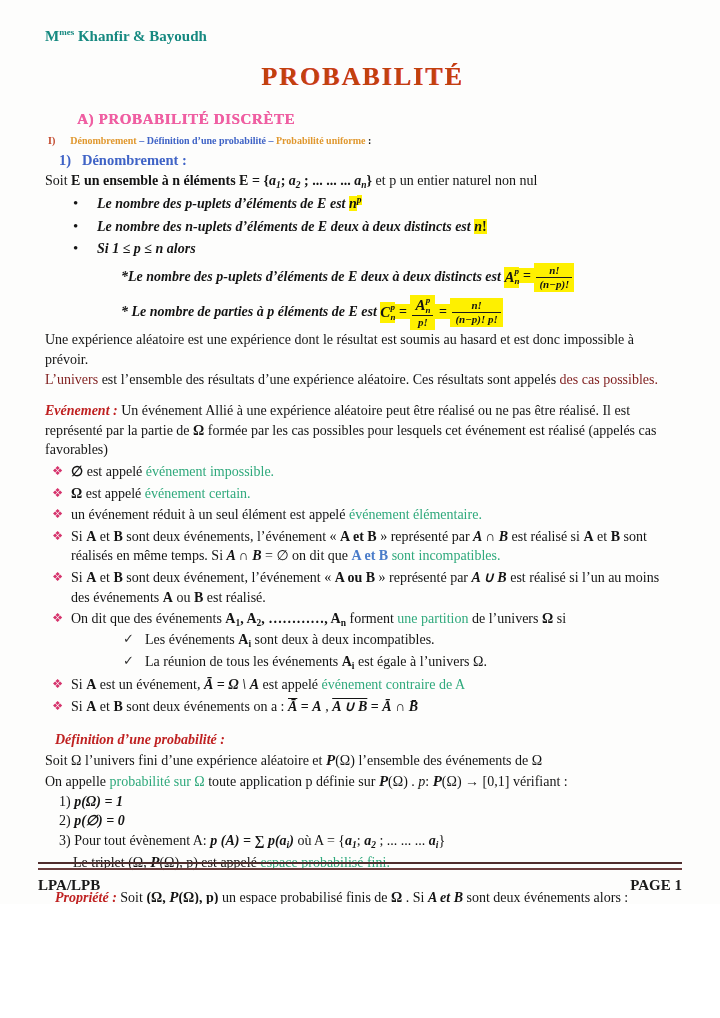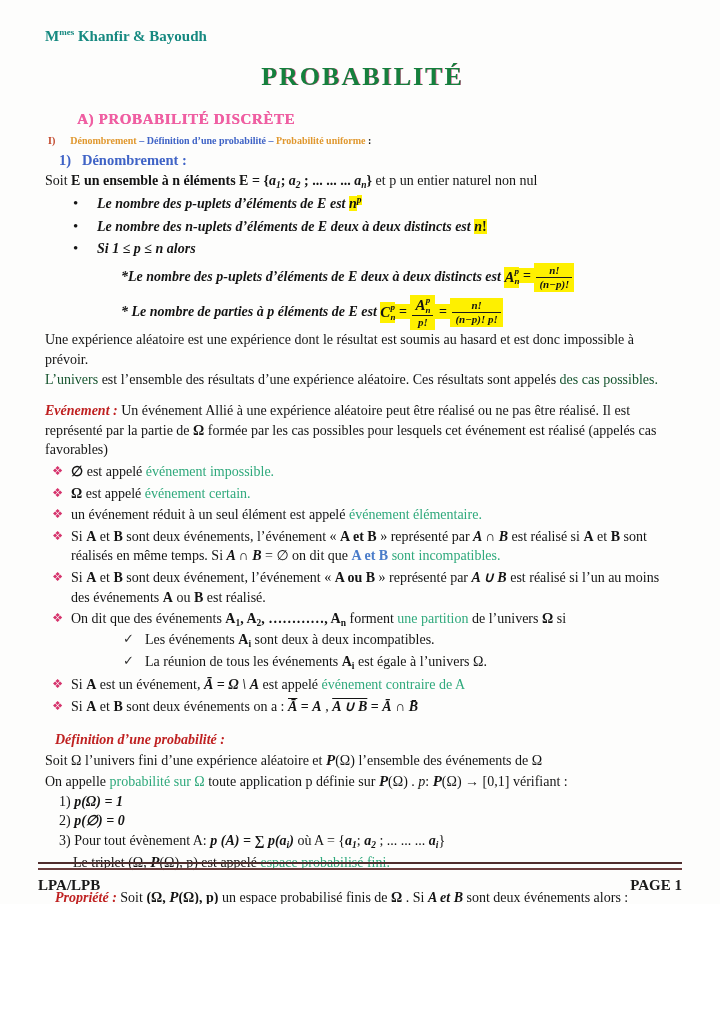--- a/index.html
+++ b/index.html
@@ -2,21 +2,21 @@
 <html><head>
 <meta charset="utf-8">
 <style>
   html,body{margin:0;padding:0;background:#ffffff;}
   .page{position:relative;width:720px;height:904px;background:#fdfdfc;overflow:hidden;
         font-family:"Liberation Serif",serif;color:#141414;}
   .content{padding:26px 40px 0 45px;}
   .ln{font-size:14px;line-height:1.4;position:relative;}
   
   .author{font-size:15px;font-weight:bold;}
-  .title{text-align:center;font-size:26px;font-weight:bold;letter-spacing:2px;color:#15803d;
+  .title{text-align:center;font-size:26px;font-weight:bold;letter-spacing:2px;color:#c2410c;
          text-shadow:0.6px 0 0 #ef5fa2;}
   .hpink{color:#ef5fa2;font-weight:bold;font-size:15px;letter-spacing:0.6px;padding-left:32px;
          text-shadow:0.4px 0 0 #ef5fa2;}
   .hroman{padding-left:3px;font-size:10px;}
   .hnum{padding-left:14px;font-size:14.5px;}
   .hnum2{padding-left:30px;font-size:14.5px;}
   .hdark{padding-left:10px;}
   .pind{padding-left:28px;}
   .num{padding-left:14px;}
   .bullet{padding-left:52px;}
@@ -32,21 +32,21 @@
   .i{font-style:italic;}
   .bi{font-weight:bold;font-style:italic;}
   .math{font-weight:bold;font-style:italic;}
   .scr{font-weight:bold;font-style:italic;font-size:15px;}
   .teal{color:#168980;}
   .orange{color:#e0982f;}
   .brick{color:#c14427;}
   .blue{color:#3f63c6;}
   .blueAB{color:#4a7cc9;}
   .green{color:#2fa97c;}
-  .purple{color:#14532d;}
+  .purple{color:#7f1d1d;}
   .darkred{color:#bf2121;}
   .hl{background:#fef000;}
   .ovl{text-decoration:overline;}
   .sup{font-size:9px;vertical-align:6px;}
   .sups{font-size:9.5px;vertical-align:5px;}
   .subs{font-size:9.5px;vertical-align:-3px;}
   
   .frac{display:inline-block;vertical-align:middle;text-align:center;font-size:11px;line-height:1.18;
         font-weight:bold;font-style:italic;padding:1px 2px;}
   .frac .fn{display:block;border-bottom:1.3px solid #1a1a1a;padding:0 3px;}

